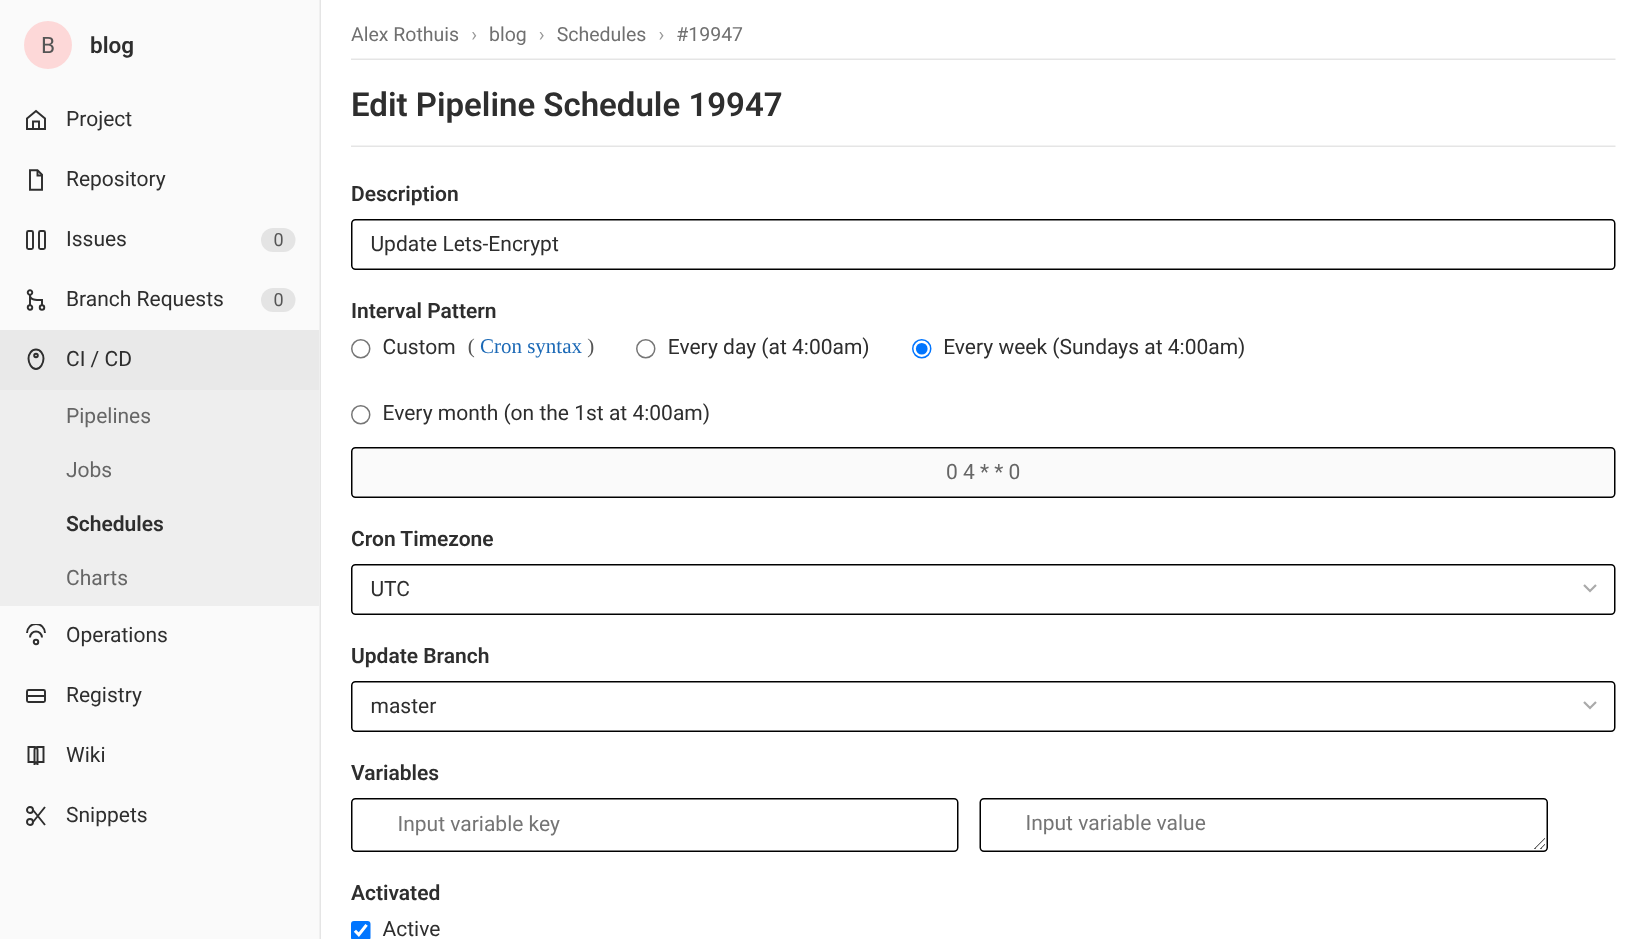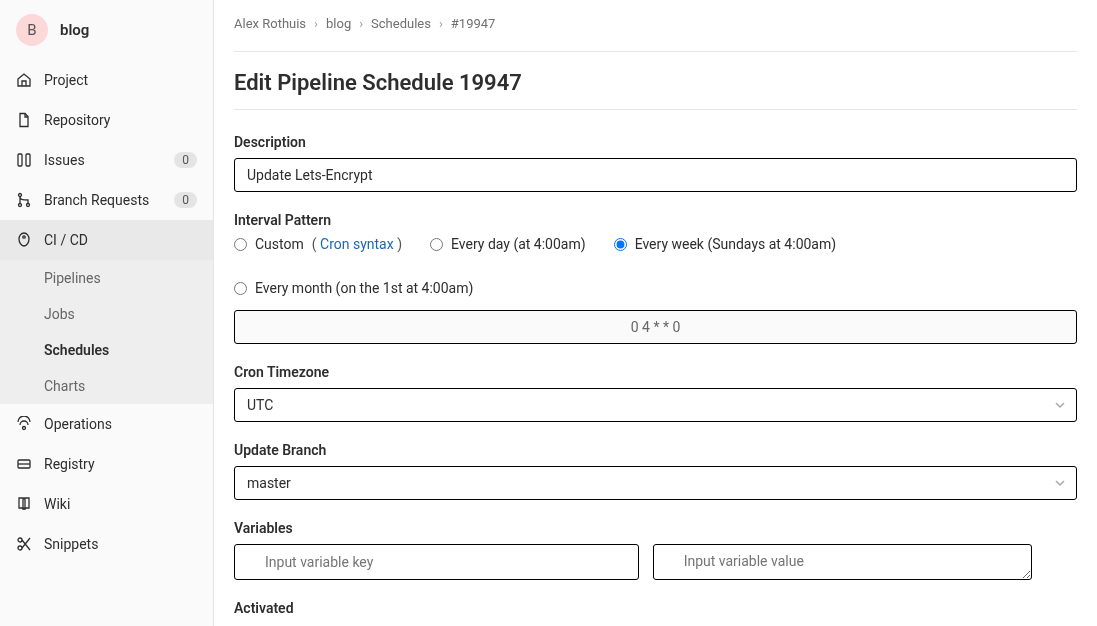--- a/index.html
+++ b/index.html
@@ -86,21 +86,21 @@
     .main {
       flex: 1;
       padding: 16px 20px;
       overflow-y: auto;
     }
     .breadcrumb {
       display: flex;
       align-items: flex-end;
       color: #707070;
       font-size: 13px;
-      padding-bottom: 20px;
+      padding-bottom: 8px;
       border-bottom: 1px solid #e5e5e5;
       margin-bottom: 18px;
     }
     .breadcrumb span { cursor: pointer; }
     .breadcrumb .sep { margin: 0 8px; color: #999; cursor: default; }
     
     h1 {
       font-size: 22px;
       font-weight: 600;
       color: #2e2e2e;
@@ -150,21 +150,21 @@
     }
     .radio-option {
       display: flex;
       align-items: center;
       gap: 8px;
       cursor: pointer;
       color: #2e2e2e;
     }
     .radio-option input[type="radio"] { cursor: pointer; }
     .cron-link { color: #1b69b6; }
-    .paren { color: #555; }
+    .paren { color: #555; font-family: Liberation Serif, serif; }
     
     .vars-row { display: flex; gap: 14px; }
     .vars-row .form-input { flex: 1; padding-left: 30px; }
     .vars-row textarea.form-input {
       resize: both;
       height: 36px;
       min-height: 36px;
     }
     
     .checkbox-row {

